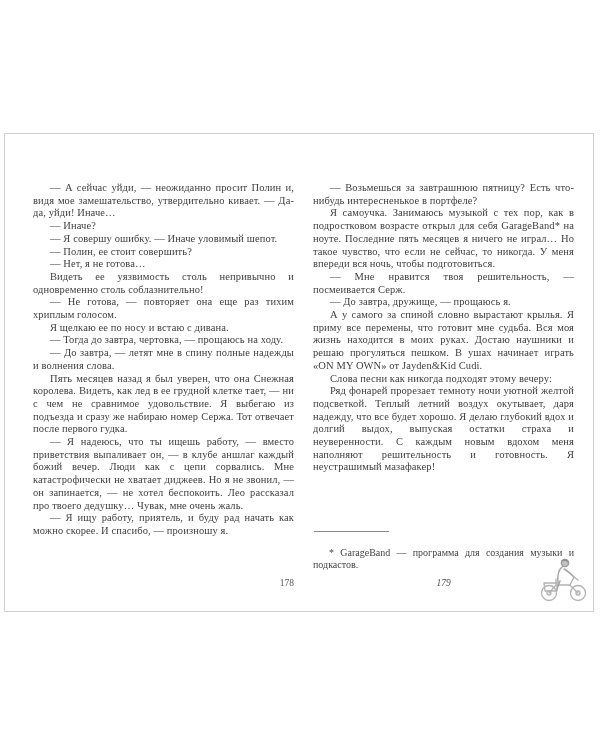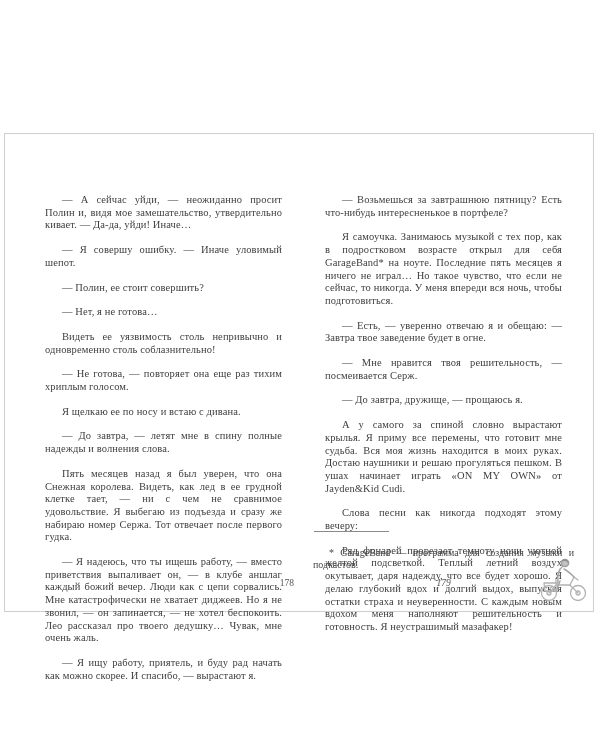--- a/index.html
+++ b/index.html
@@ -29,21 +29,21 @@
     top: 182px;
     width: 261px;
     font-size: 10.5px;
     line-height: 12.7px;
     text-align: justify;
     letter-spacing: 0.1px;
   }
   .text-column.left  { left: 33px; }
   .text-column.right { left: 313px; }
   .text-column p.para {
-    margin: 12px;
+    margin: 0;
     padding: 0;
     text-indent: 17px;
   }
   .footnote-rule {
     position: absolute;
     left: 314px;
     top: 531px;
     width: 75px;
     height: 1px;
     background: #8a8a8a;
@@ -78,36 +78,37 @@
     height: 50px;
   }
 </style>
 </head>
 <body>
 
 <div class="page-frame"></div>
 
 <div class="text-column left">
     <p class="para">— А сейчас уйди, — неожиданно просит Полин и, видя мое замешательство, утвердительно кивает. — Да-да, уйди! Иначе…</p>
+    <p class="para">— Иначе?</p>
     <p class="para">— Я совершу ошибку. — Иначе уловимый шепот.</p>
     <p class="para">— Полин, ее стоит совершить?</p>
     <p class="para">— Нет, я не готова…</p>
     <p class="para">Видеть ее уязвимость столь непривычно и одновременно столь соблазнительно!</p>
     <p class="para">— Не готова, — повторяет она еще раз тихим хриплым голосом.</p>
     <p class="para">Я щелкаю ее по носу и встаю с дивана.</p>
+    <p class="para">— Тогда до завтра, чертовка, — прощаюсь на ходу.</p>
     <p class="para">— До завтра, — летят мне в спину полные надежды и волнения слова.</p>
     <p class="para">Пять месяцев назад я был уверен, что она Снежная королева. Видеть, как лед в ее грудной клетке тает, — ни с чем не сравнимое удовольствие. Я выбегаю из подъезда и сразу же набираю номер Сержа. Тот отвечает после первого гудка.</p>
     <p class="para">— Я надеюсь, что ты ищешь работу, — вместо приветствия выпаливает он, — в клубе аншлаг каждый божий вечер. Люди как с цепи сорвались. Мне катастрофически не хватает диджеев. Но я не звонил, — он запинается, — не хотел беспокоить. Лео рассказал про твоего дедушку… Чувак, мне очень жаль.</p>
-    <p class="para">— Я ищу работу, приятель, и буду рад начать как можно скорее. И спасибо, — вырастают я.</p>
+    <p class="para">— Я ищу работу, приятель, и буду рад начать как можно скорее. И спасибо, — произношу я.</p>
   </div>
 
 <div class="text-column right">
     <p class="para">— Возьмешься за завтрашнюю пятницу? Есть что-нибудь интересненькое в портфеле?</p>
     <p class="para">Я самоучка. Занимаюсь музыкой с тех пор, как в подростковом возрасте открыл для себя GarageBand* на ноуте. Последние пять месяцев я ничего не играл… Но такое чувство, что если не сейчас, то никогда. У меня впереди вся ночь, чтобы подготовиться.</p>
-    <p class="para">— Есть, — уверенно отвечаю я и обещаю: — Завтра твое заведение будет в огне.</p>
     <p class="para">— Мне нравится твоя решительность, — посмеивается Серж.</p>
     <p class="para">— До завтра, дружище, — прощаюсь я.</p>
     <p class="para">А у самого за спиной словно вырастают крылья. Я приму все перемены, что готовит мне судьба. Вся моя жизнь находится в моих руках. Достаю наушники и решаю прогуляться пешком. В ушах начинает играть «ON MY OWN» от Jayden&amp;Kid Cudi.</p>
     <p class="para">Слова песни как никогда подходят этому вечеру:</p>
     <p class="para">Ряд фонарей прорезает темноту ночи уютной желтой подсветкой. Теплый летний воздух окутывает, даря надежду, что все будет хорошо. Я делаю глубокий вдох и долгий выдох, выпуская остатки страха и неуверенности. С каждым новым вдохом меня наполняют решительность и готовность. Я неустрашимый мазафакер!</p>
   </div>
 
 <div class="footnote-rule"></div>
 
 <div class="footnote-text">* GarageBand — программа для создания музыки и подкастов.</div>

